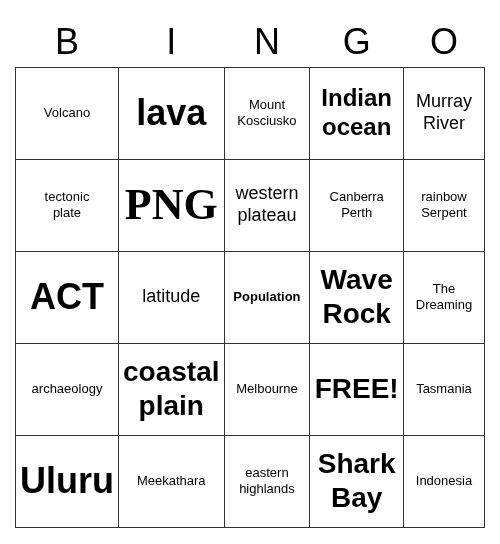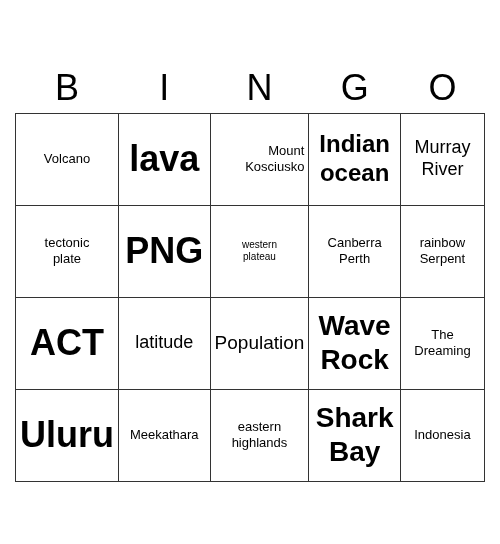--- a/index.html
+++ b/index.html
@@ -52,37 +52,44 @@
         <th>I</th>
         <th>N</th>
         <th>G</th>
         <th>O</th>
       </tr>
   </thead>
   <tbody>
   <tr>
         <td style="font-size: 13px; font-weight: normal;">Volcano</td>
         <td style="font-size: 36px; font-weight: bold;">lava</td>
-        <td style="font-size: 13px; font-weight: normal; text-align: right;">Mount<br>Kosciusko</td>
+        <td style="font-size: 13px; font-weight: normal;">Mount<br>Kosciusko</td>
         <td style="font-size: 24px; font-weight: bold;">Indian<br>ocean</td>
         <td style="font-size: 18px; font-weight: normal;">Murray<br>River</td>
       </tr>
       <tr>
         <td style="font-size: 13px; font-weight: normal; text-align: center;">tectonic<br>plate</td>
-        <td style="font-size: 36px; font-weight: bold;">PNG</td>
-        <td style="font-size: 10px; font-weight: normal;">western<br>plateau</td>
+        <td style="font-size: 44px; font-weight: bold; font-family: Liberation Serif, serif;">PNG</td>
+        <td style="font-size: 18px; font-weight: normal;">western<br>plateau</td>
         <td style="font-size: 13px; font-weight: normal;">Canberra<br>Perth</td>
         <td style="font-size: 13px; font-weight: normal;">rainbow<br>Serpent</td>
       </tr>
       <tr>
         <td style="font-size: 36px; font-weight: bold;">ACT</td>
         <td style="font-size: 18px; font-weight: normal;">latitude</td>
-        <td style="font-size: 19px; font-weight: normal;">Population</td>
+        <td style="font-size: 13px; font-weight: bold;">Population</td>
         <td style="font-size: 28px; font-weight: bold;">Wave<br>Rock</td>
         <td style="font-size: 13px; font-weight: normal;">The<br>Dreaming</td>
+      </tr>
+      <tr>
+        <td style="font-size: 13px; font-weight: normal;">archaeology</td>
+        <td style="font-size: 28px; font-weight: bold;">coastal<br>plain</td>
+        <td style="font-size: 13px; font-weight: normal;">Melbourne</td>
+        <td style="font-size: 28px; font-weight: bold;">FREE!</td>
+        <td style="font-size: 13px; font-weight: normal;">Tasmania</td>
       </tr>
       <tr>
         <td style="font-size: 36px; font-weight: bold;">Uluru</td>
         <td style="font-size: 13px; font-weight: normal; margin-top: 35px;">Meekathara</td>
         <td style="font-size: 13px; font-weight: normal;">eastern<br>highlands</td>
         <td style="font-size: 28px; font-weight: bold;">Shark<br>Bay</td>
         <td style="font-size: 13px; font-weight: normal;">Indonesia</td>
       </tr>
     </tbody>
 </table>

